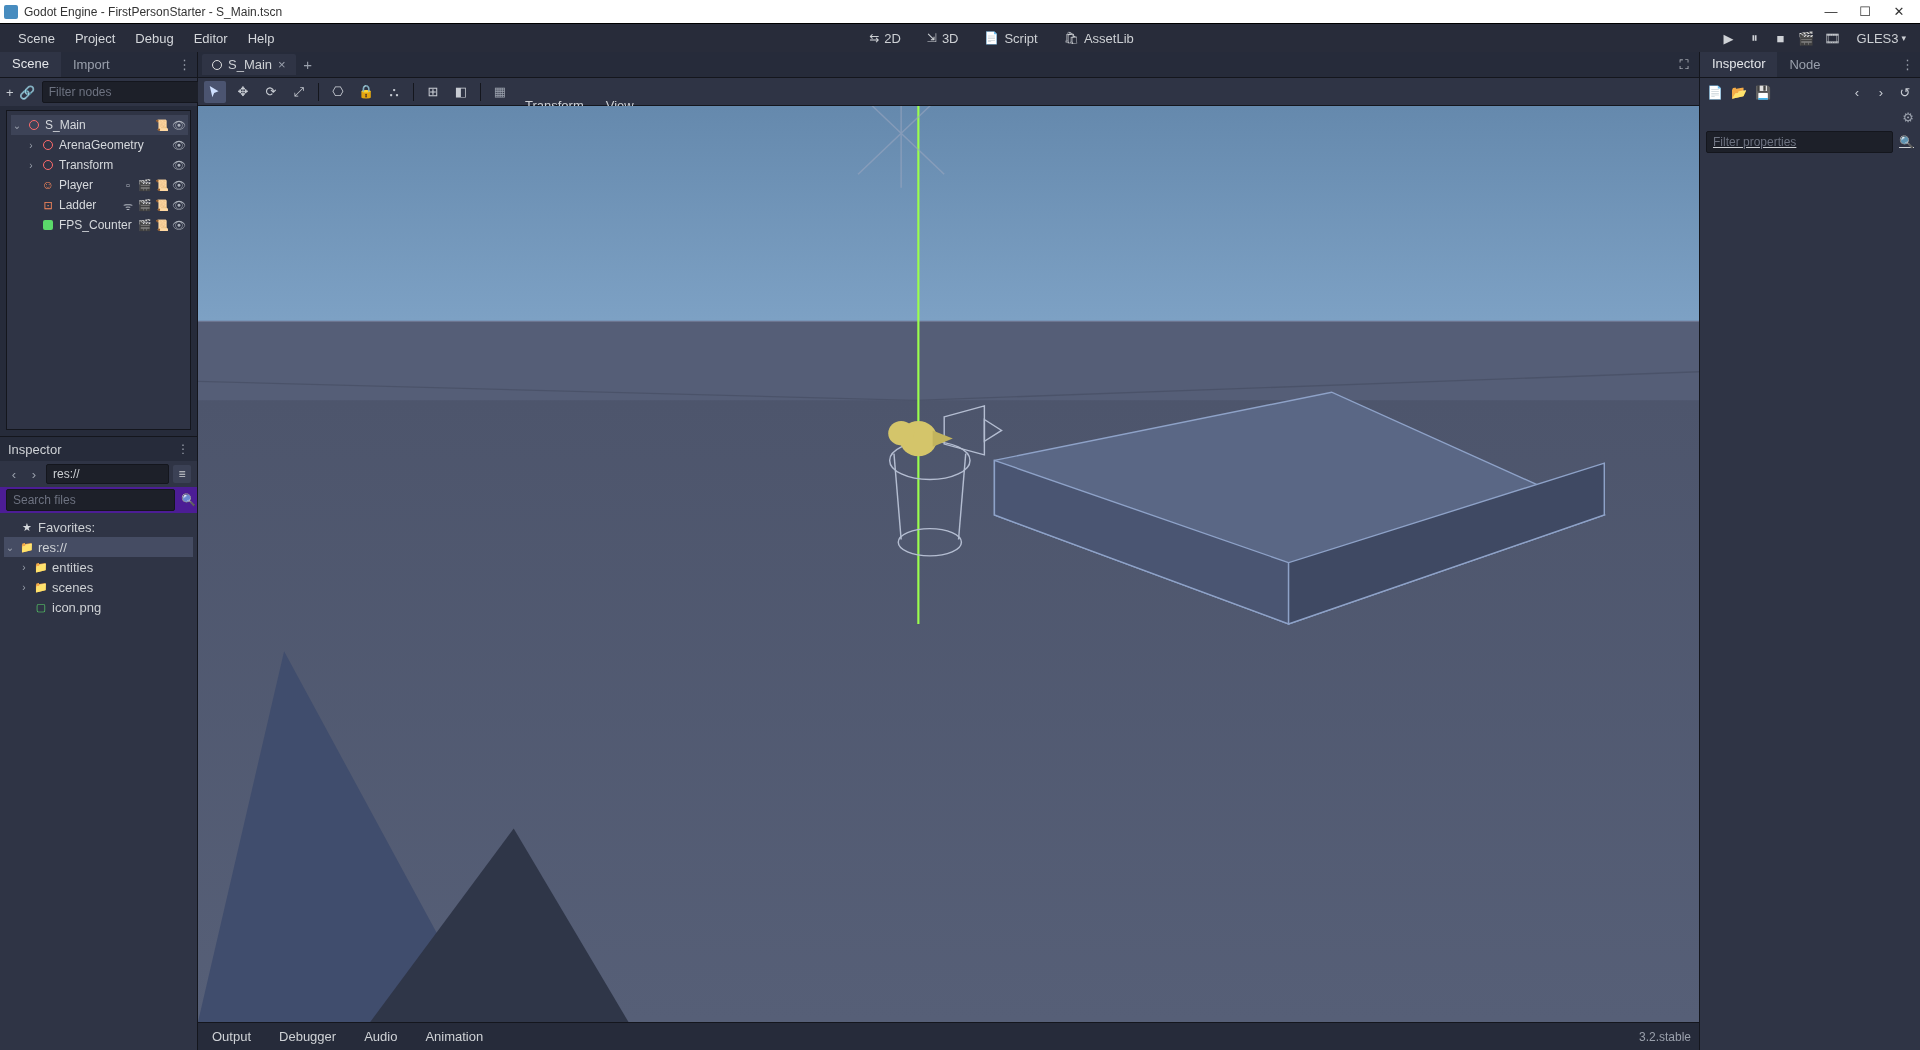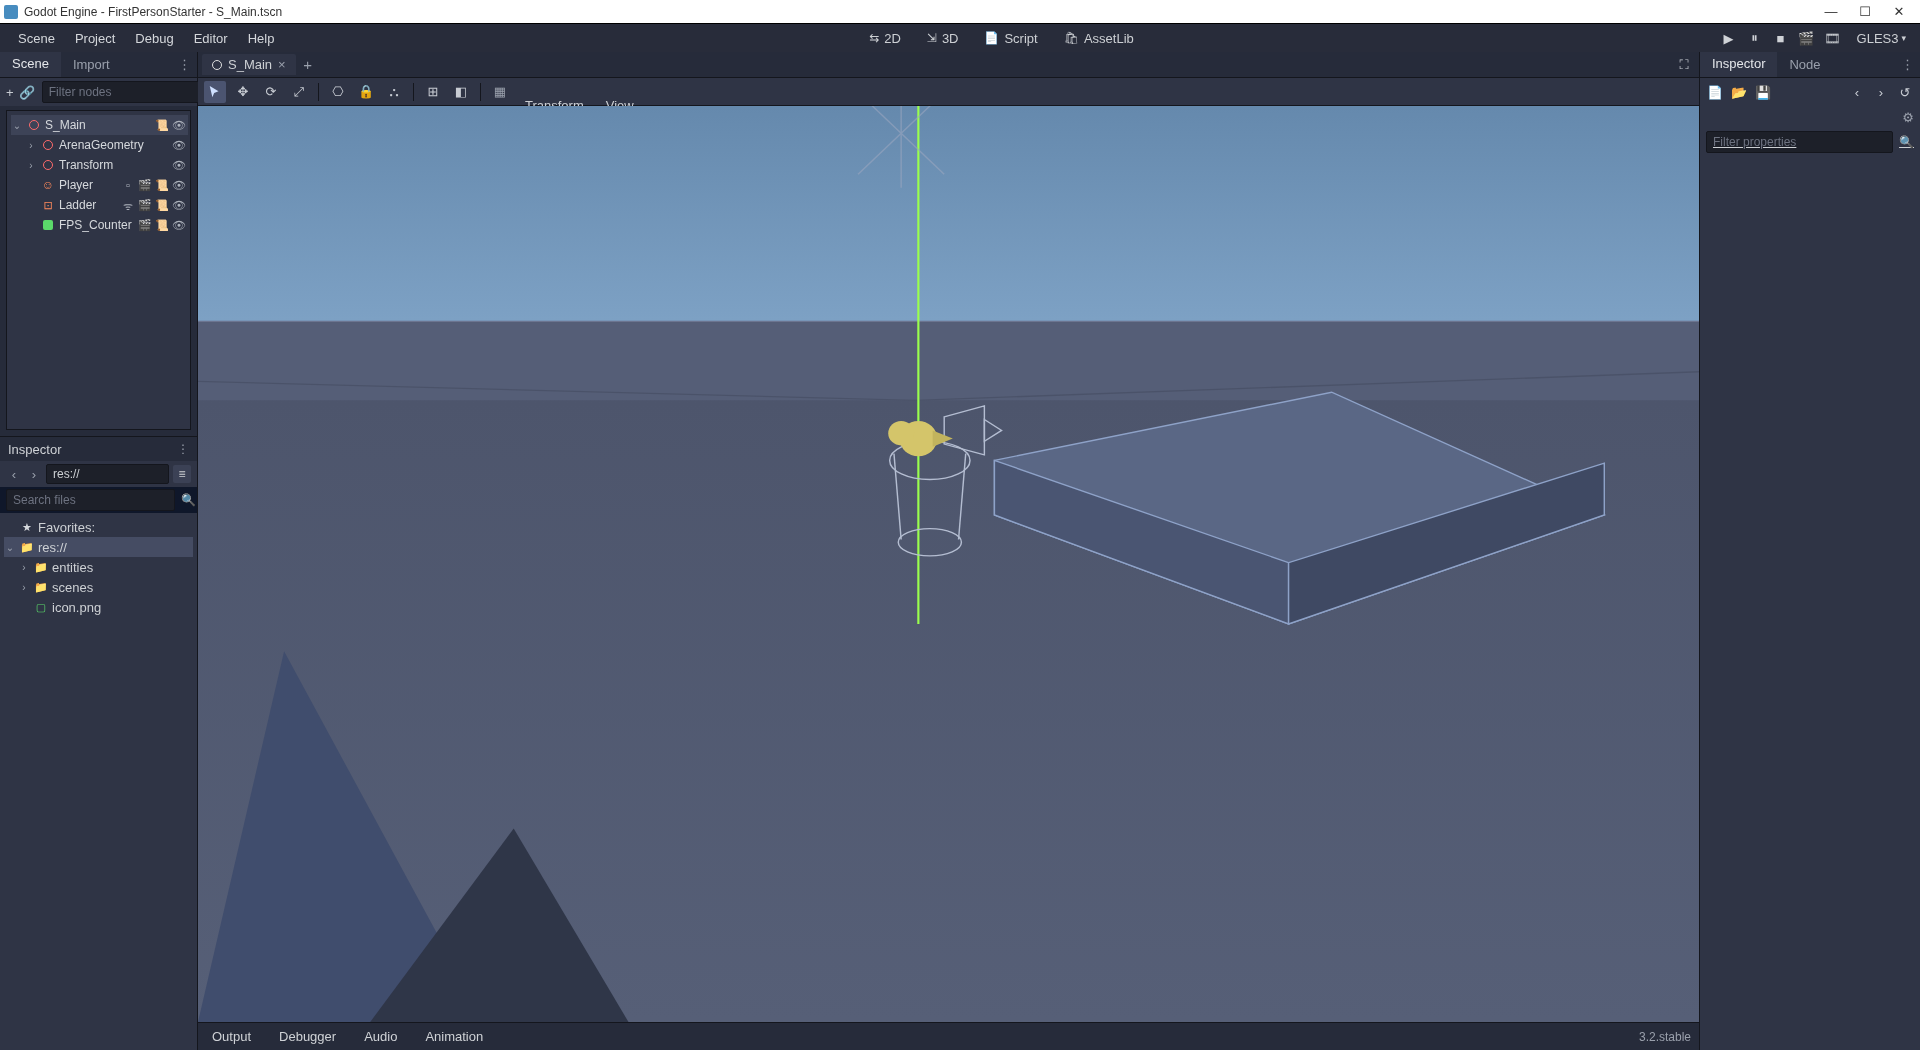--- a/index.html
+++ b/index.html
@@ -38,21 +38,21 @@
 .tree-row .rowicons { display:flex; gap:3px; align-items:center; }
 .tree-row .rowicons .ri { width:14px; height:14px; display:flex; align-items:center; justify-content:center; color:#aeb3bd; font-size:11px; }
 .ind1 { padding-left:14px; }
 .fs-panel { display:flex; flex-direction:column; border-top:1px solid #14161d; }
 .fs-header { height:24px; display:flex; align-items:center; padding:0 8px; background:#262b3a; }
 .fs-header .htitle { flex:1; color:#cfd2d6; }
 .fs-nav { height:26px; display:flex; align-items:center; padding:0 6px; gap:4px; background:#2f3445; }
 .fs-nav .navarrow { width:16px; text-align:center; color:#9aa0ac; cursor:pointer; }
 .fs-nav .pathbox { flex:1; height:20px; background:#1d2029; border:1px solid #14161d; border-radius:2px; padding:0 6px; font-size:12px; display:flex; align-items:center; }
 .fs-nav .viewbtn { width:18px; height:18px; background:#3b4155; border-radius:2px; display:flex; align-items:center; justify-content:center; cursor:pointer; }
-.fs-search { height:26px; display:flex; align-items:center; padding:0 6px; background:#0f172a; }
+.fs-search { height:26px; display:flex; align-items:center; padding:0 6px; background:#4c1d95; }
 .fstree { background:#2f3445; padding:4px; flex:1; overflow:auto; }
 .fsrow { display:flex; align-items:center; height:20px; cursor:pointer; padding-right:4px; }
 .fsrow.sel { background:#454c63; }
 .fsrow .exp { width:12px; text-align:center; color:#9aa0ac; font-size:10px; }
 .fsrow .ficon { width:14px; height:14px; margin:0 4px; display:flex; align-items:center; justify-content:center; }
 .fsrow .flabel { font-size:13px; }
 .scene-tabs { height:26px; display:flex; align-items:center; background:#262b3a; border-bottom:1px solid #14161d; padding:0 4px; gap:2px; }
 .scene-tabs .stab { display:flex; align-items:center; gap:6px; padding:3px 10px; background:#2f3445; border-radius:2px 2px 0 0; cursor:pointer; }
 .scene-tabs .stab .sticon { width:10px; height:10px; border:1px solid #e0e0e0; border-radius:50%; }
 .scene-tabs .stab .close { color:#9aa0ac; font-size:13px; }

